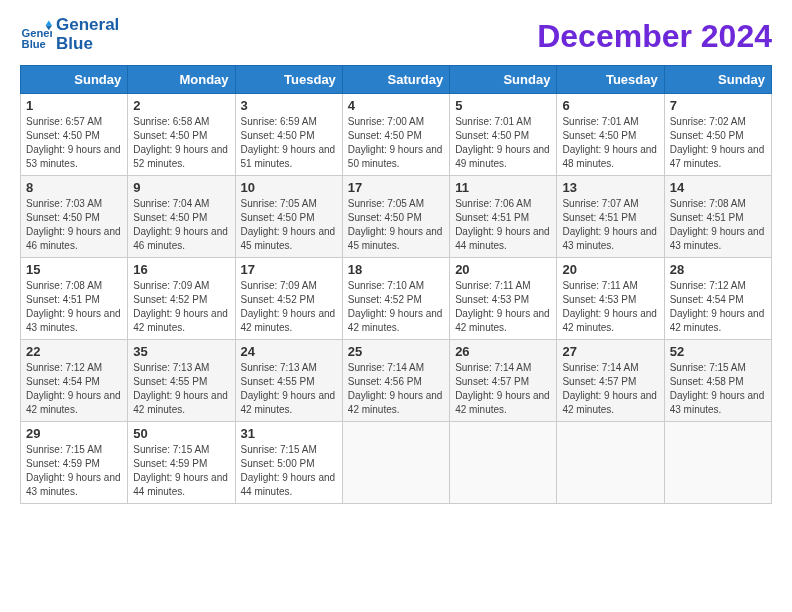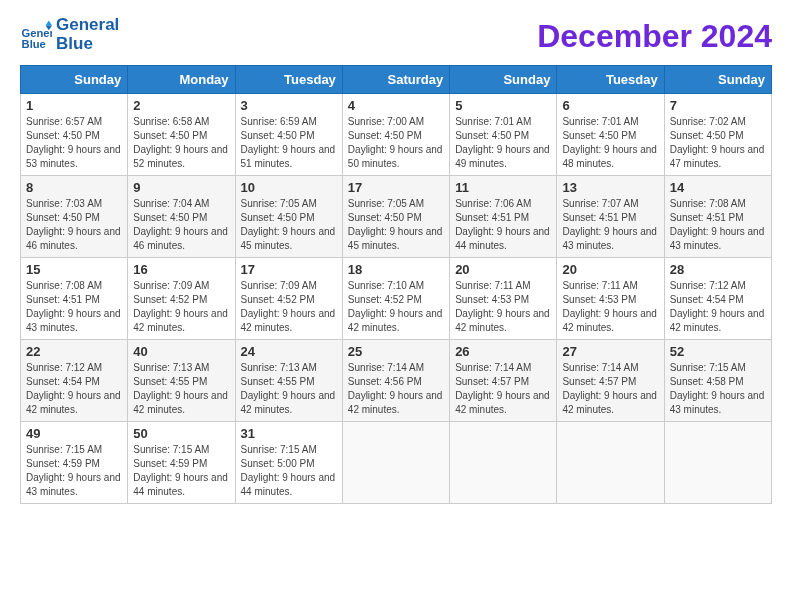--- a/index.html
+++ b/index.html
@@ -204,21 +204,21 @@
           <span class="day-number">28</span>
           <div class="day-info">Sunrise: 7:12 AM<br>Sunset: 4:54 PM<br>Daylight: 9 hours and 42 minutes.</div>
         </td>
       </tr>
       <tr>
         <td>
           <span class="day-number">22</span>
           <div class="day-info">Sunrise: 7:12 AM<br>Sunset: 4:54 PM<br>Daylight: 9 hours and 42 minutes.</div>
         </td>
         <td>
-          <span class="day-number">40</span>
+          <span class="day-number">35</span>
           <div class="day-info">Sunrise: 7:13 AM<br>Sunset: 4:55 PM<br>Daylight: 9 hours and 42 minutes.</div>
         </td>
         <td>
           <span class="day-number">24</span>
           <div class="day-info">Sunrise: 7:13 AM<br>Sunset: 4:55 PM<br>Daylight: 9 hours and 42 minutes.</div>
         </td>
         <td>
           <span class="day-number">25</span>
           <div class="day-info">Sunrise: 7:14 AM<br>Sunset: 4:56 PM<br>Daylight: 9 hours and 42 minutes.</div>
         </td>
@@ -230,21 +230,21 @@
           <span class="day-number">27</span>
           <div class="day-info">Sunrise: 7:14 AM<br>Sunset: 4:57 PM<br>Daylight: 9 hours and 42 minutes.</div>
         </td>
         <td>
           <span class="day-number">52</span>
           <div class="day-info">Sunrise: 7:15 AM<br>Sunset: 4:58 PM<br>Daylight: 9 hours and 43 minutes.</div>
         </td>
       </tr>
       <tr>
         <td>
-          <span class="day-number">49</span>
+          <span class="day-number">29</span>
           <div class="day-info">Sunrise: 7:15 AM<br>Sunset: 4:59 PM<br>Daylight: 9 hours and 43 minutes.</div>
         </td>
         <td>
           <span class="day-number">50</span>
           <div class="day-info">Sunrise: 7:15 AM<br>Sunset: 4:59 PM<br>Daylight: 9 hours and 44 minutes.</div>
         </td>
         <td>
           <span class="day-number">31</span>
           <div class="day-info">Sunrise: 7:15 AM<br>Sunset: 5:00 PM<br>Daylight: 9 hours and 44 minutes.</div>
         </td>

